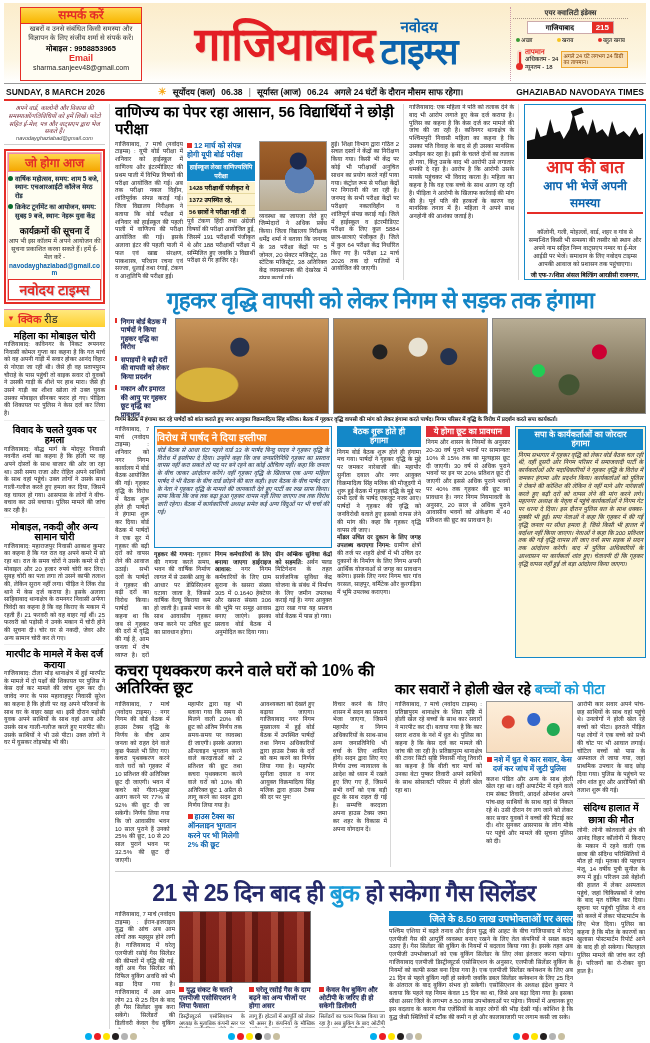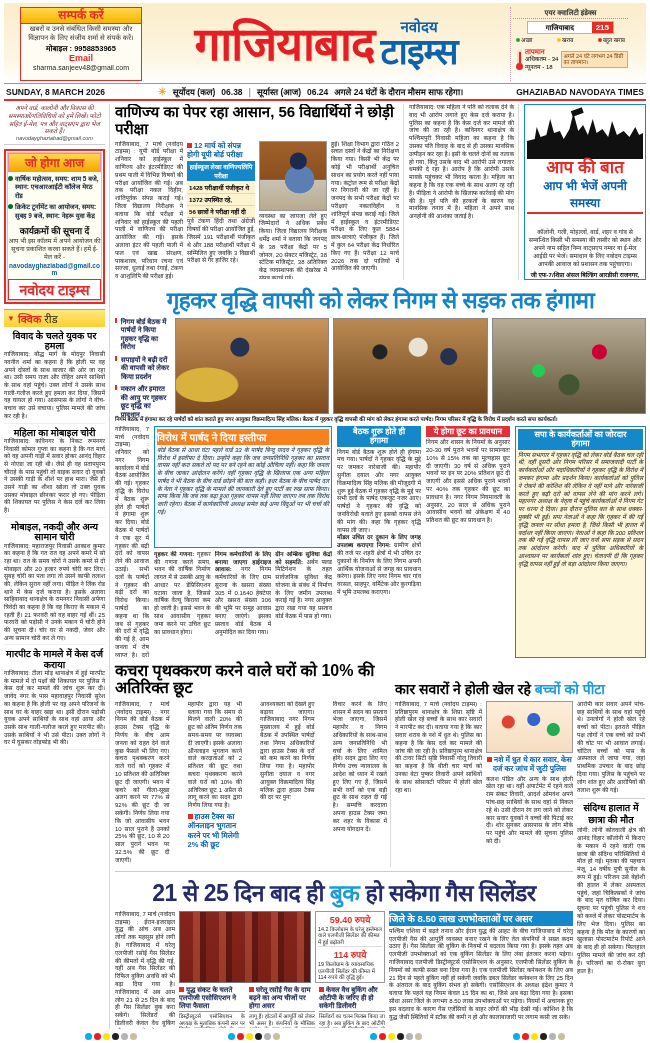--- a/index.html
+++ b/index.html
@@ -144,21 +144,21 @@
       repeating-linear-gradient(90deg,#a93028 0 13px,#d35648 13px 20px,#7e211b 20px 26px),
       linear-gradient(#c8c2b4,#b9aa8e);background-blend-mode:multiply;}
   .stats{flex:1;border:1px solid #999;padding:1px 2px;overflow:hidden;}
   .price{color:#e52d27;font-weight:800;font-size:9px;text-align:center;}
   .price-desc{font-size:5.4px;line-height:1.2;text-align:left;color:#222;border-bottom:1px solid #ddd;margin-bottom:1px;padding-bottom:1px;}
   .gas-subs{display:flex;gap:4px;margin-top:3px;height:42px;overflow:hidden;}
   .gsub{flex:1;min-width:0;}
   .gsub-title{font-size:6.8px;font-weight:800;color:#1a2550;line-height:1.2;border-bottom:1px solid #999;padding-bottom:1px;margin-bottom:1px;}
   .gsub-body{font-size:5.4px;line-height:1.2;text-align:justify;color:#222;}
   .district{flex:1;min-width:0;overflow:hidden;}
-  .district-title{background:#1488c8;color:#fff;font-weight:800;font-size:9.5px;text-align:left;padding:1px 0;margin-bottom:2px;}
+  .district-title{background:#1488c8;color:#fff;font-weight:800;font-size:9.5px;text-align:right;padding:1px 0;margin-bottom:2px;}
   
   .marks{position:absolute;bottom:3px;left:0;width:100%;display:flex;justify-content:space-around;padding:0 40px;}
   .mgrp{display:flex;gap:2px;}
   .pd{width:7px;height:7px;border-radius:50%;display:inline-block;}
   .pd1{background:#00aeef}.pd2{background:#ec1c24}.pd3{background:#ffe400}.pd4{background:#231f20}.pd5{background:#b3b3b3}.pd6{background:#c8bfa0}
 </style>
 </head>
 <body>
 
 <div class="page">
@@ -247,26 +247,26 @@
         <div class="info-body">आप भी इस कॉलम में अपने आयोजन की सूचना प्रकाशित करवा सकते हैं। हमें ई-मेल करें -</div>
         <div class="info-email">navodayghaziabad@gmail.com</div>
         <div class="logo-box">नवोदय टाइम्स</div>
       </div>
       <div class="quick-head">
         <span class="quick-arrow">▼</span>
         <span class="quick-accent">क्विक</span>
         <span class="quick-rest">रीड</span>
       </div>
       <div>
+        <div class="qa-title">महिला का मोबाइल चोरी</div>
+        <p class="qa-body">गाजियाबाद: कविनगर के निकट रूपनगर निवासी कोमल गुप्ता का कहना है कि गत मार्च को वह अपनी गाड़ी में सवार होकर आनंद विहार से नोएडा जा रही थी। जैसे ही वह प्रतापपुरम चौराहे के पास पहुंची तो बाइक सवार दो युवकों ने उसकी गाड़ी के शीशे पर हाथ मारा। जैसे ही उसने गाड़ी का शीशा खोला तो उक्त युवक उसका मोबाइल छीनकर फरार हो गए। पीड़िता की शिकायत पर पुलिस ने केस दर्ज कर लिया है।</p>
+      </div>
+      <div>
         <div class="qa-title">विवाद के चलते युवक पर हमला</div>
         <p class="qa-body">गाजियाबाद: बौद्ध मार्ग के मोदपुर निवासी नवनीत शर्मा का कहना है कि होली पर वह अपने दोस्तों के साथ बाजार की ओर जा रहा था। उसी समय राजा और रोहित अपने साथियों के साथ वहां पहुंचे। उक्त लोगों ने उसके साथ गाली-गलौज करते हुए हमला कर दिया, जिसमें वह घायल हो गया। आसपास के लोगों ने बीच-बचाव कर उसे बचाया। पुलिस मामले की जांच कर रही है।</p>
-      </div>
-      <div>
-        <div class="qa-title">महिला का मोबाइल चोरी</div>
-        <p class="qa-body">गाजियाबाद: कविनगर के निकट रूपनगर निवासी कोमल गुप्ता का कहना है कि गत मार्च को वह अपनी गाड़ी में सवार होकर आनंद विहार से नोएडा जा रही थी। जैसे ही वह प्रतापपुरम चौराहे के पास पहुंची तो बाइक सवार दो युवकों ने उसकी गाड़ी के शीशे पर हाथ मारा। जैसे ही उसने गाड़ी का शीशा खोला तो उक्त युवक उसका मोबाइल छीनकर फरार हो गए। पीड़िता की शिकायत पर पुलिस ने केस दर्ज कर लिया है।</p>
       </div>
       <div>
         <div class="qa-title">मोबाइल, नकदी और अन्य सामान चोरी</div>
         <p class="qa-body">गाजियाबाद: महाराजपुर निवासी आकाश कुमार का कहना है कि गत रात वह अपने कमरे में सो रहा था। रात के समय चोरों ने उसके कमरे से दो मोबाइल और 20 हजार रुपये चोरी कर लिए। सुबह चोरी का पता लगा तो उसने काफी तलाश की, लेकिन सुराग नहीं लगा। पीड़ित ने लिंक रोड थाने में केस दर्ज कराया है। इसके अलावा साहिबाबाद थानाक्षेत्र के रामनगर निवासी अर्पणा त्रिवेदी का कहना है कि वह किराए के मकान में रहती हैं। 21 फरवरी को वह बाहर गई थीं। 25 फरवरी को पड़ोसी ने उनके मकान में चोरी होने की सूचना दी। चोर घर से नकदी, जेवर और अन्य सामान चोरी कर ले गए।</p>
       </div>
       <div>
         <div class="qa-title">मारपीट के मामले में केस दर्ज कराया</div>
         <p class="qa-body">गाजियाबाद: टीला मोड़ थानाक्षेत्र में हुई मारपीट के मामले में दो पक्षों की शिकायत पर पुलिस ने केस दर्ज कर मामले की जांच शुरू कर दी। जावेद नगर के पास महावाहपुर निवासी सुरेश का कहना है कि होली पर वह अपने परिजनों के साथ घर के बाहर खड़ा था। इसी दौरान पड़ोसी युवक अपने साथियों के साथ वहां आया और उसके साथ गाली-गलौज करते हुए मारपीट की। उसके साथियों ने भी उसे पीटा। उक्त लोगों ने घर में घुसकर तोड़फोड़ भी की।</p>
       </div>
     </aside>
@@ -417,26 +417,20 @@
 
         <section class="gas">
           <h1 class="gas-head"><span>21 से 25 दिन बाद ही </span><span class="blue">बुक</span><span> हो सकेगा गैस सिलेंडर</span></h1>
           <div class="gas-cols">
             <div class="gas-c1">
                 <p class="body">गाजियाबाद, 7 मार्च (नवोदय टाइम्स) : ईरान-इजराइल युद्ध की आंच अब आम लोगों तक महसूस होने लगी है। गाजियाबाद में घरेलू एलपीजी रसोई गैस सिलेंडर की कीमतों में वृद्धि की गई, वहीं अब गैस सिलेंडर की रिफिल बुकिंग अवधि को भी बढ़ा दिया गया है। गाजियाबाद में अब आम लोग 21 से 25 दिन के बाद ही गैस सिलेंडर बुक करा सकेंगे। सिलेंडरों की डिलीवरी केवल वैध बुकिंग और ग्राहक के मोबाइल पर आए ओटीपी से ही की जाएगी।</p>
               </div>
             <div class="gas-mid">
               <div class="gas-mid-top">
                 <div class="cyl"></div>
-                <div class="stats">
-                  <div class="price">59.40 रुपये</div>
-                  <div class="price-desc">14.2 किलोग्राम के घरेलू इस्तेमाल वाले एलपीजी सिलेंडर की कीमत में हुई बढ़ोतरी</div>
-                  <div class="price">114 रुपये</div>
-                  <div class="price-desc">19 किलोग्राम के व्यावसायिक एलपीजी सिलेंडर की कीमत में 114 रुपये की वृद्धि हुई।</div>
-                </div>
               </div>
               <div class="gas-subs">
                 <div class="gsub">
                   <div class="gsub-title"><span class="rsq"></span><span>युद्ध संकट के चलते एलपीजी एसोसिएशन ने लिया फैसला</span></div>
                   <p class="gsub-body">डिस्ट्रीब्यूटर्स एसोसिएशन के अध्यक्ष के मुताबिक कंपनी स्तर पर निर्णय सार्वजनिक होने के बाद नियम लागू कर दिए गए हैं।</p>
                 </div>
                 <div class="gsub">
                   <div class="gsub-title"><span class="rsq"></span><span>घरेलू रसोई गैस के दाम बढ़ने का अन्य चीजों पर होगा असर</span></div>
                   <p class="gsub-body">लागू हैं। होटलों में आपूर्ति को लेकर भी असर है। कंपनियों के मौखिक आदेश के बाद भाव में बदलाव नजर आने लगा है।</p>
                 </div>

